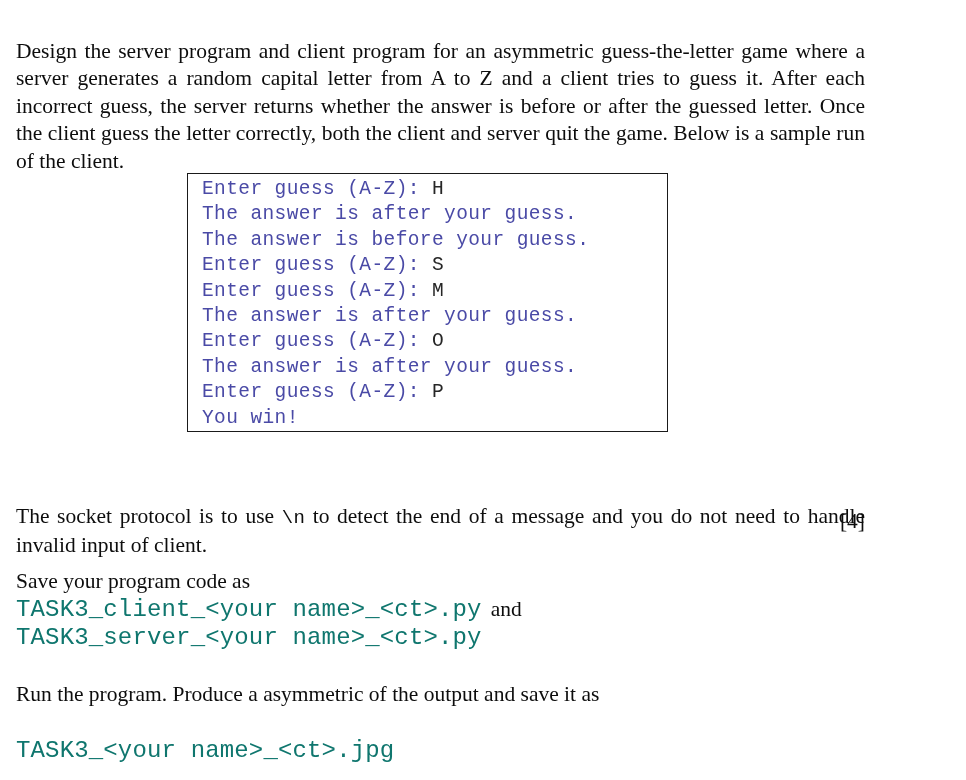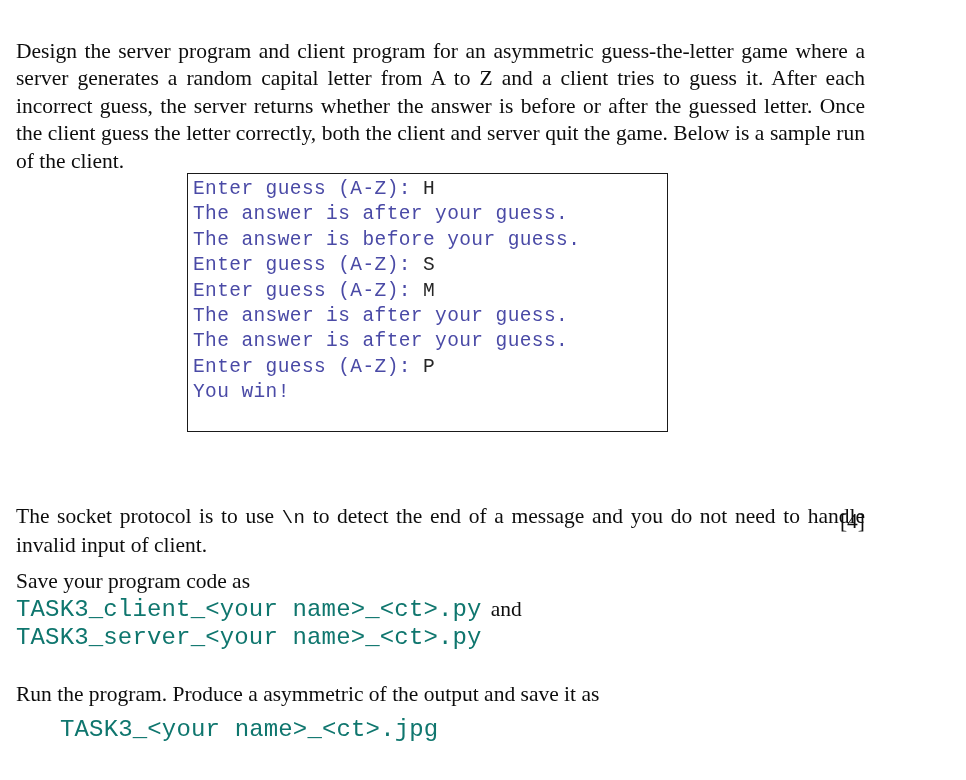--- a/index.html
+++ b/index.html
@@ -43,21 +43,21 @@
   
   .terminal-box {
     position: absolute;
     left: 187px;
     top: 173px;
     width: 481px;
     height: 259px;
     box-sizing: border-box;
     border: 1.6px solid #1a1a1a;
     background: #ffffff;
-    padding: 3px 0 0 5px;
+    padding: 3px 0 0 14px;
     overflow: hidden;
   }
   .term-line {
     font-family: "Liberation Mono", "DejaVu Sans Mono", monospace;
     font-size: 19.5px;
     line-height: 25.4px;
     color: #4a4aa6;
     white-space: pre;
     letter-spacing: 0.4px;
   }
@@ -97,21 +97,21 @@
   .filename {
     font-family: Liberation Mono, monospace;
     font-size: 24px;
     letter-spacing: 0.15px;
     color: #0f766e;
   }
   #save-label      { top: 568px; }
   #client-filename { top: 596px; }
   #server-filename { top: 624px; }
   #run-label       { top: 681px; }
-  #jpg-filename    { top: 716px; margin-left: 44px; }
+  #jpg-filename    { top: 737px; }
 
   .and-word {
     font-family: "Liberation Serif", "DejaVu Serif", serif;
     font-size: 21.5px;
     padding-left: 9px;
   }
 </style>
 </head>
 <body>
 
@@ -120,20 +120,21 @@
   <p class="prose" id="intro-paragraph">Design the server program and client program for an asymmetric guess-the-letter game where a server generates a random capital letter from A to Z and a client tries to guess it.  After each incorrect guess, the server returns whether the answer is before or after the guessed letter.  Once the client guess the letter correctly, both the client and server quit the game.  Below is a sample run of the client.</p>
 
   <div class="terminal-box">
     <div id="terminal-lines">
         <div class="term-line"><span>Enter guess (A-Z): </span><span class="answer">H</span></div>
         <div class="term-line"><span>The answer is after your guess.</span></div>
         <div class="term-line"><span>The answer is before your guess.</span></div>
         <div class="term-line"><span>Enter guess (A-Z): </span><span class="answer">S</span></div>
         <div class="term-line"><span>Enter guess (A-Z): </span><span class="answer">M</span></div>
         <div class="term-line"><span>The answer is after your guess.</span></div>
+        <div class="term-line"><span>Enter guess (A-Z): </span><span class="answer">O</span></div>
         <div class="term-line"><span>The answer is after your guess.</span></div>
         <div class="term-line"><span>Enter guess (A-Z): </span><span class="answer">P</span></div>
         <div class="term-line"><span>You win!</span></div>
       </div>
   </div>
 
   <p class="prose" id="protocol-block"><span>The socket protocol is to use </span><span class="mono-inline">\n</span><span> to detect the end of a message and you do not need to handle invalid input of client.</span></p>
 
   <div class="marks-row">[4]</div>
 

